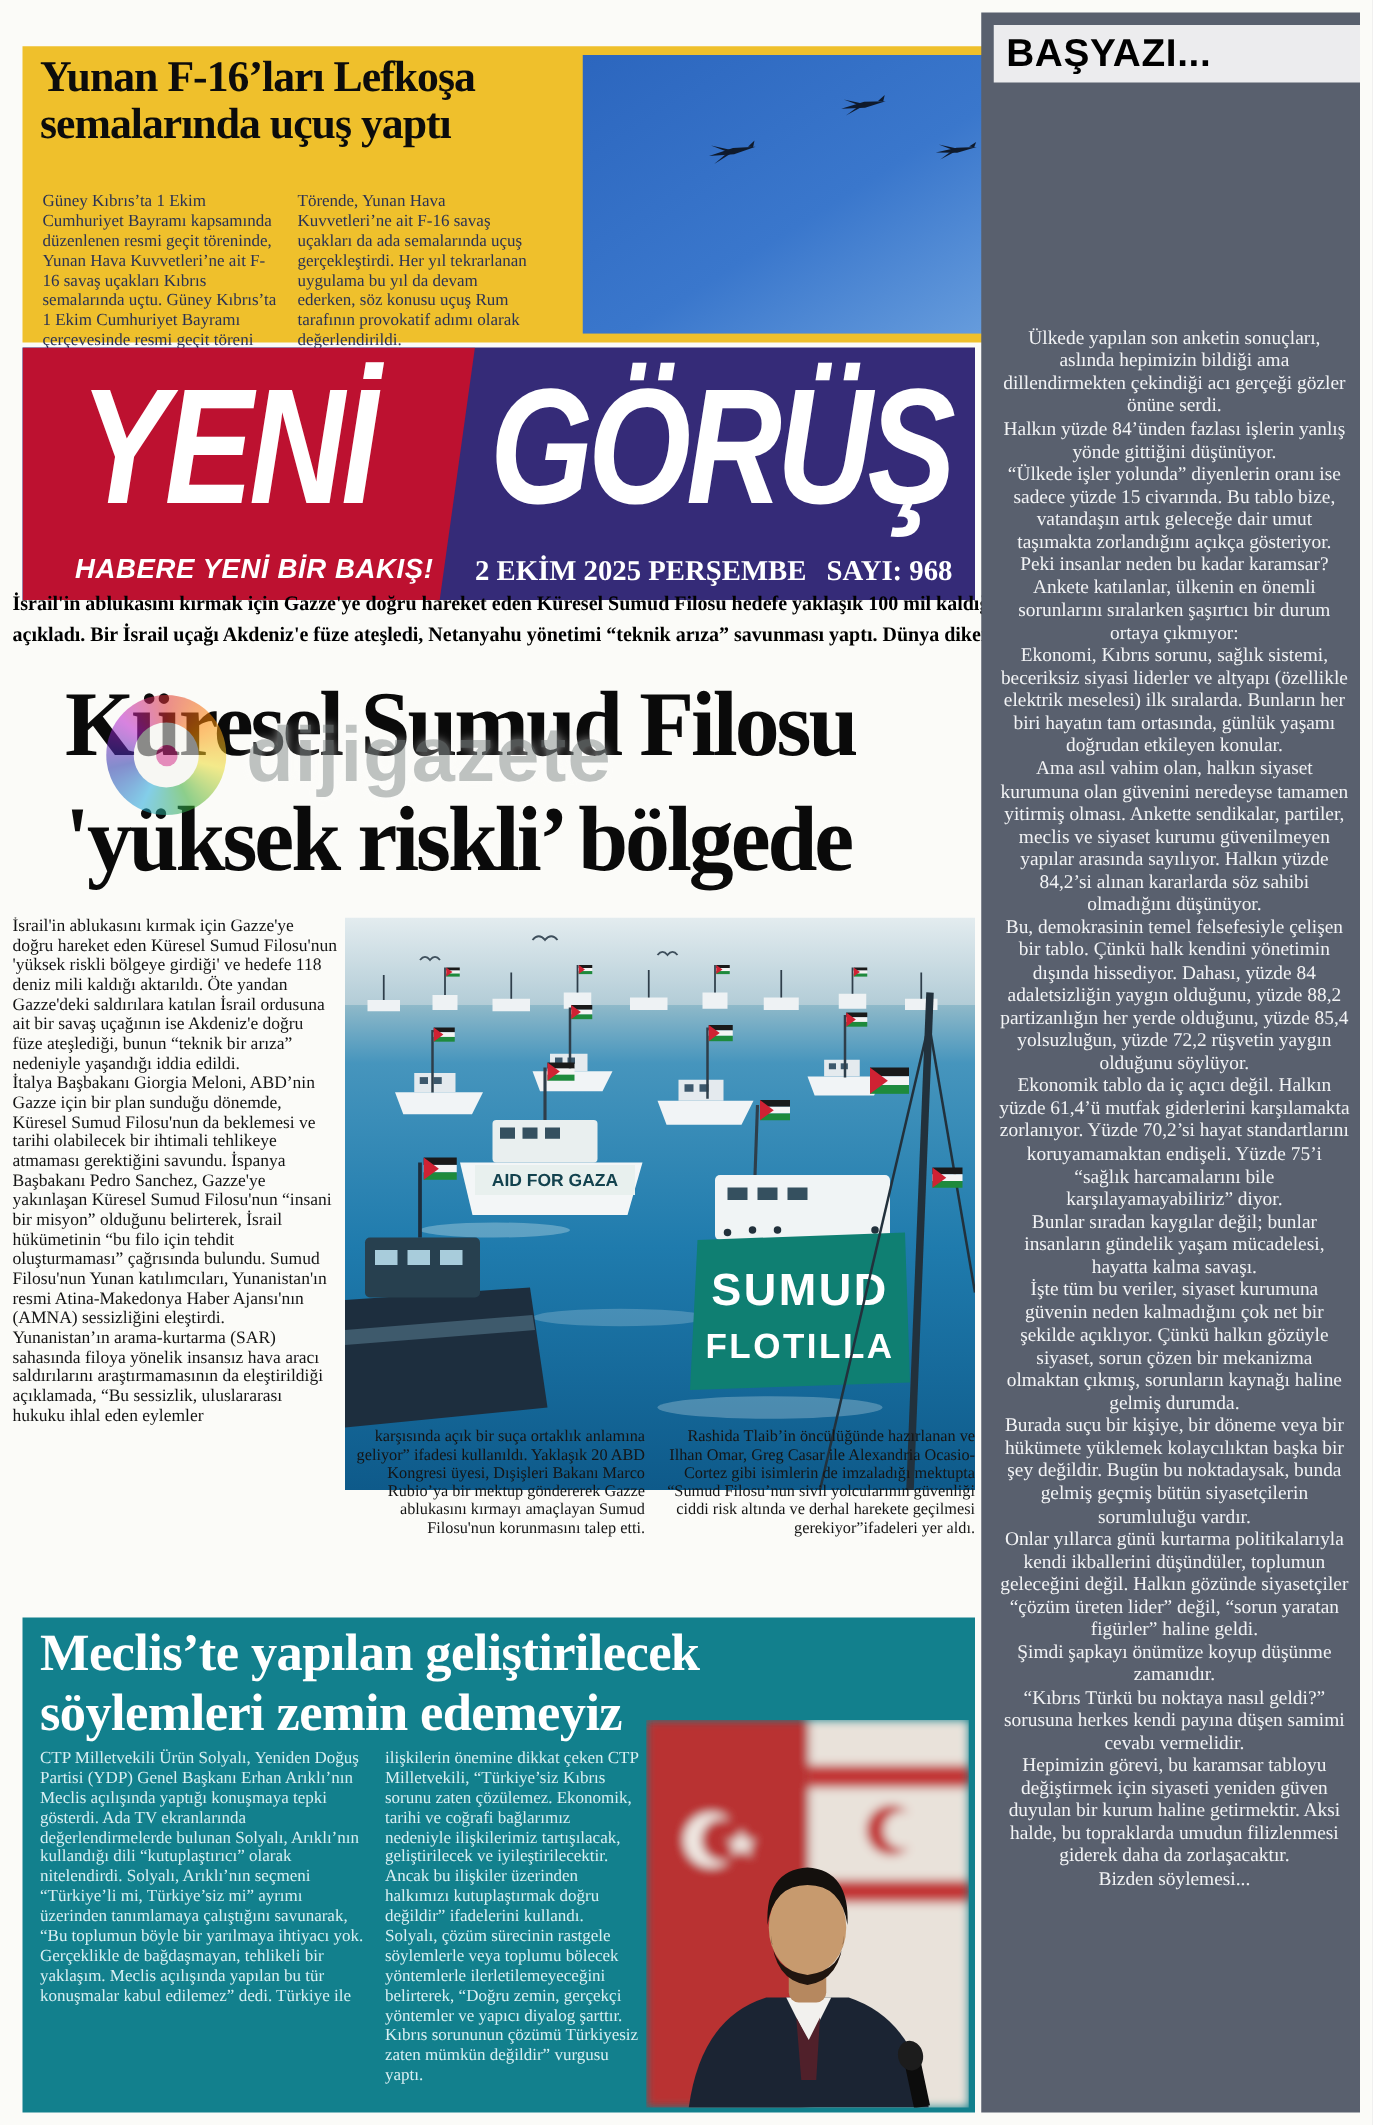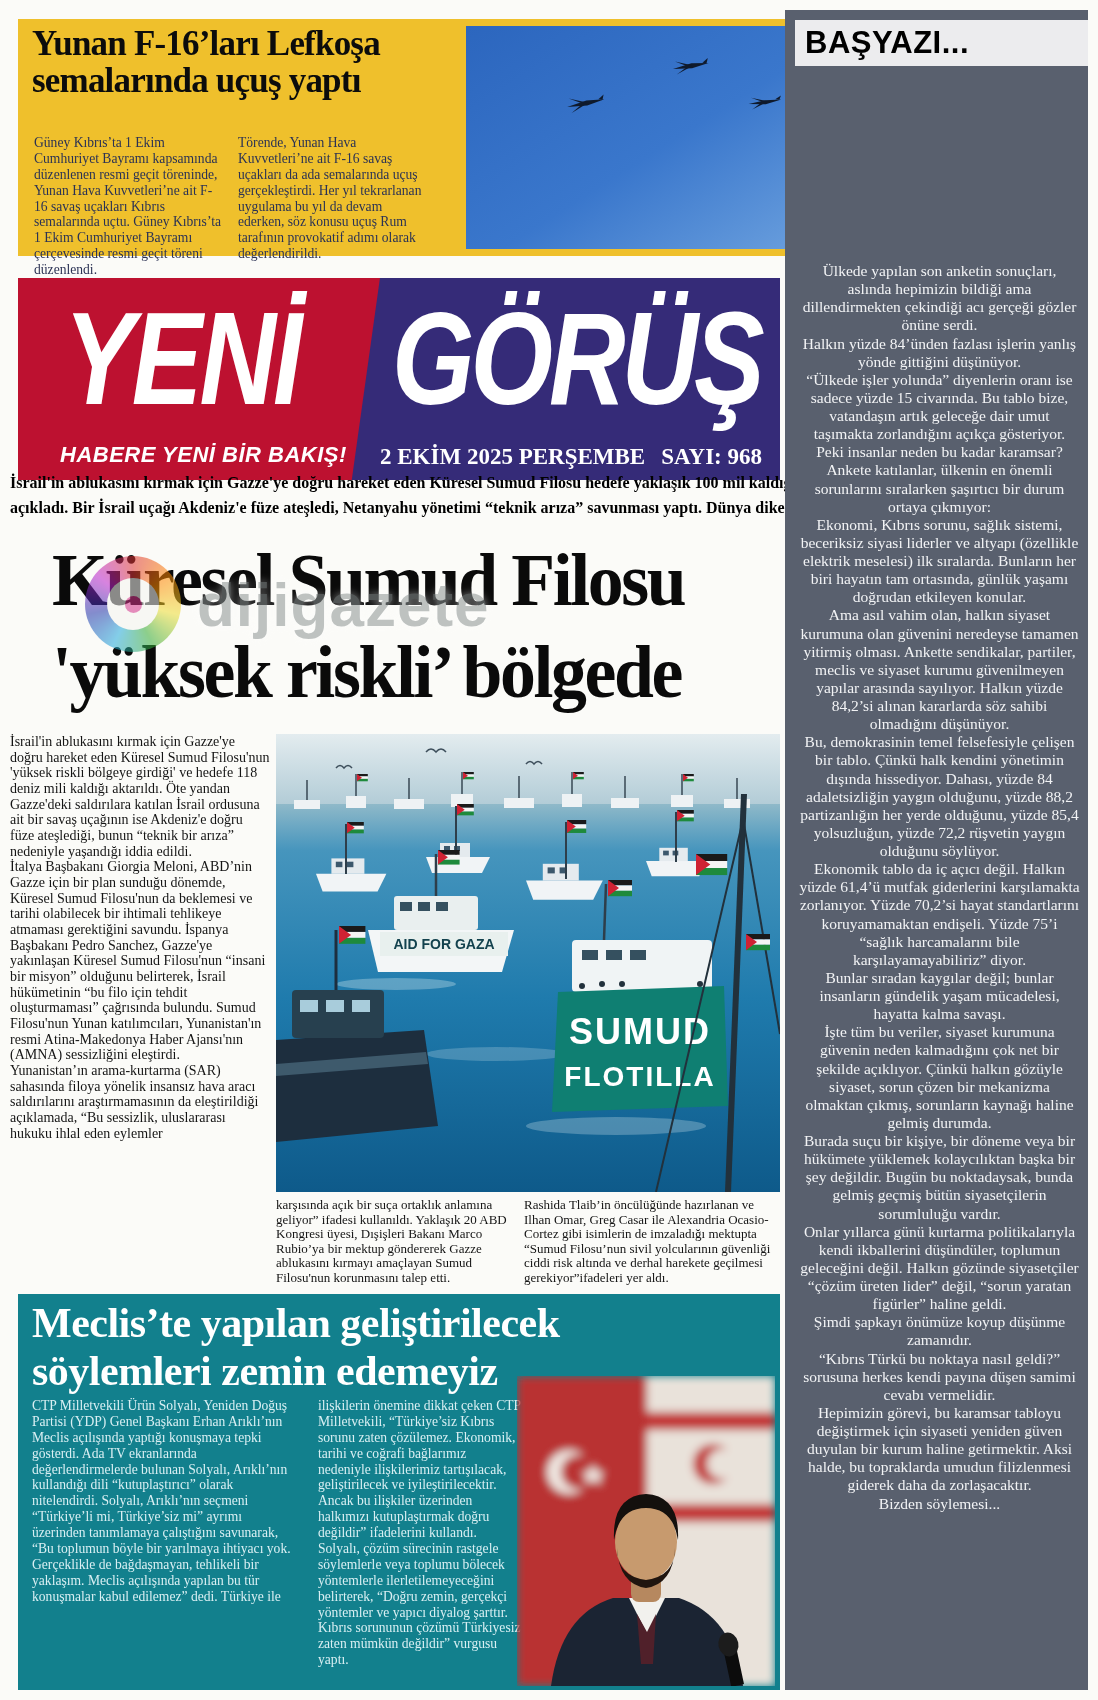--- a/index.html
+++ b/index.html
@@ -4,21 +4,21 @@
 <style>
   html,body { margin:0; padding:0; background:#e8e8e8; }
   .page {
     position:relative; width:1098px; height:1700px; margin:0 auto;
     background:#fbfbf8; overflow:hidden;
     font-family:"Liberation Serif","DejaVu Serif",serif; color:#111;
   }
   .sans { font-family:"Liberation Sans","DejaVu Sans",sans-serif; }
 
   
-  .top-story { position:absolute; left:18px; top:19px; width:806px; height:237px; background:#efc02c; }
+  .top-story { position:absolute; left:18px; top:37px; width:806px; height:237px; background:#efc02c; }
   .ts-head { position:absolute; left:14px; top:6px; width:404px; font-size:35px; line-height:1.06;
              font-weight:700; color:#0c0c0c; letter-spacing:-0.8px; white-space:pre-line; }
   .ts-cols { position:absolute; left:16px; top:116px; width:394px; display:flex; gap:14px; }
   .ts-col  { width:190px; font-size:13.6px; line-height:1.17; color:#2b3254; }
   .jets { position:absolute; top:7px; right:6px; width:352px; height:223px; }
 
   
   .masthead { position:absolute; left:18px; top:262px; width:762px; height:202px; background:#352b78;margin-top:16px; }
   .mh-red { position:absolute; inset:0; background:#bd1130;
             clip-path:polygon(0 0,47.5% 0,43.8% 100%,0 100%); }
@@ -50,30 +50,30 @@
   .wm-logo::after { content:""; position:absolute; inset:22px; border-radius:50%; background:#f4f4ef; }
   .wm-dot { position:absolute; left:40px; top:40px; width:17px; height:17px; border-radius:50%;
             background:#d2338a; z-index:2; }
   .wm-text { font-family:"Liberation Sans","DejaVu Sans",sans-serif; font-weight:700; font-size:62px;
              color:#8d9494; letter-spacing:1px; text-shadow:0 0 8px rgba(255,255,255,0.9); }
 
   
   .body-left { position:absolute; left:10px; top:734px; width:260px; height:556px;
                font-size:14px; line-height:1.12; white-space:pre-line; overflow:hidden; color:#141414; }
   .flotilla { position:absolute; left:276px; top:734px; width:504px; height:458px; }
-  .cap { position:absolute; top:1198px; font-size:13px; line-height:1.12; overflow:hidden; height:92px; color:#141414; }
+  .cap { position:absolute; top:1142px; font-size:13px; line-height:1.12; overflow:hidden; height:92px; color:#141414;text-align:right; }
   .cap-mid   { left:276px; width:240px; }
   .cap-right { left:524px; width:256px; }
 
   
   .teal { position:absolute; left:18px; top:1294px; width:762px; height:396px; background:#12808d; }
   .teal-head { position:absolute; left:14px; top:6px; width:744px; color:#fff; font-weight:700;
                font-size:42px; line-height:1.14; letter-spacing:-0.5px; }
   .teal-head div { white-space:nowrap; }
-  .teal-cols { position:absolute; left:14px; top:104px; display:flex; gap:24px; }
+  .teal-cols { position:absolute; left:14px; top:104px; display:flex; gap:14px; }
   .teal-col  { font-size:13.6px; line-height:1.17; color:#d9eff3; overflow:hidden; height:282px; }
   .tc1 { width:262px; } .tc2 { width:204px; }
   .teal-photo { position:absolute; right:5px; top:82px; width:258px; height:310px; }
 
   
   .sidebar { position:absolute; left:785px; top:10px; width:303px; height:1680px;
              background:#59606e; overflow:hidden; }
   .sb-header { position:absolute; left:10px; top:10px; width:323px; height:46px; background:#ececee;
                color:#000; font-weight:700; font-size:31px; line-height:46px; padding-left:10px;
                box-sizing:border-box; letter-spacing:0.5px; }

